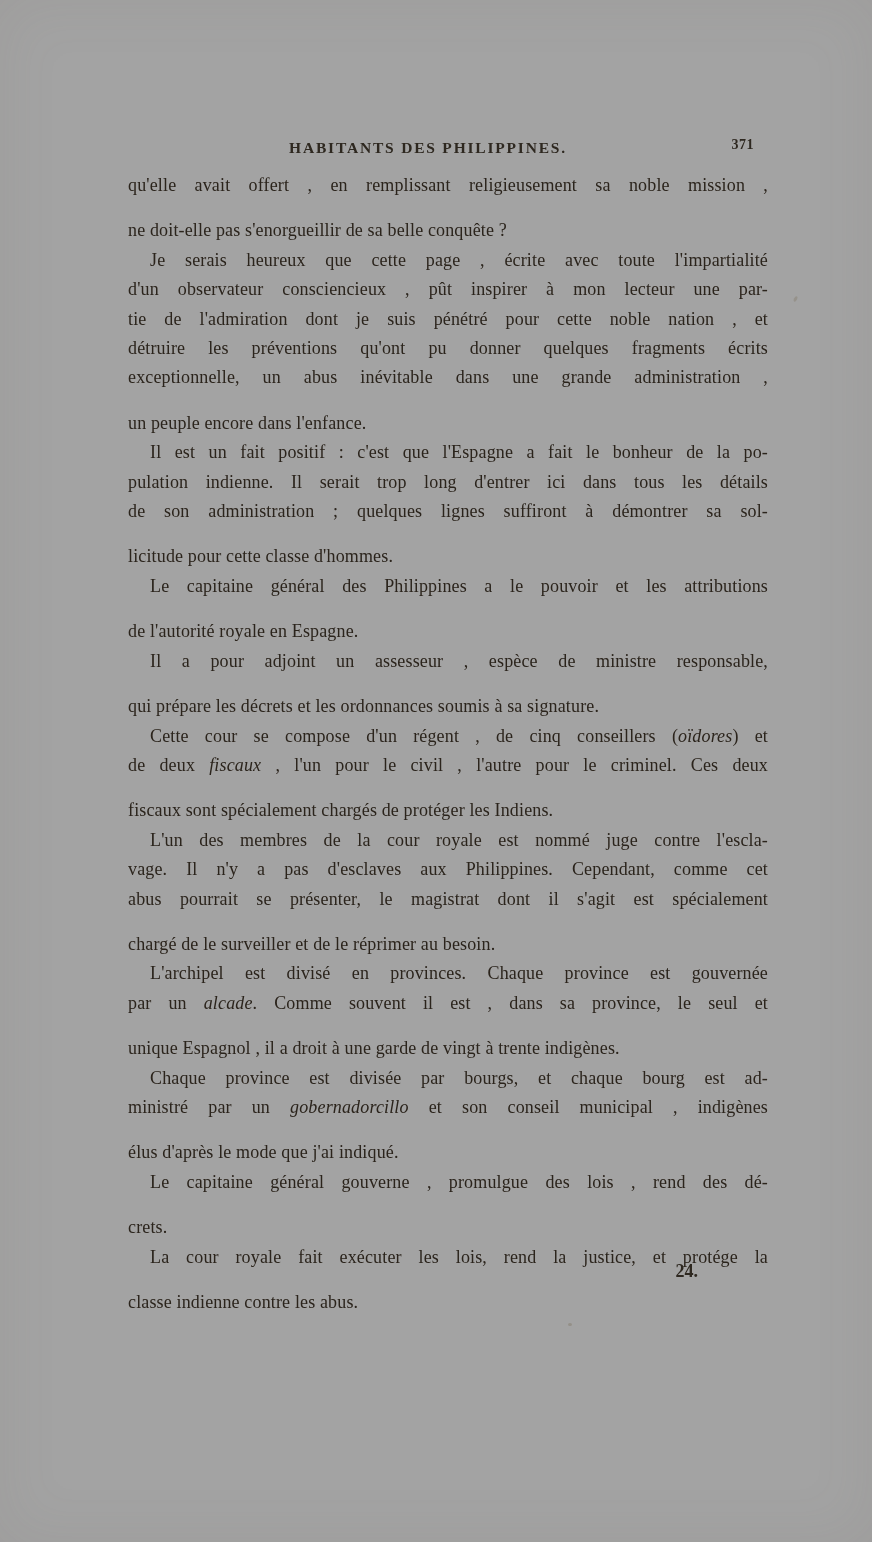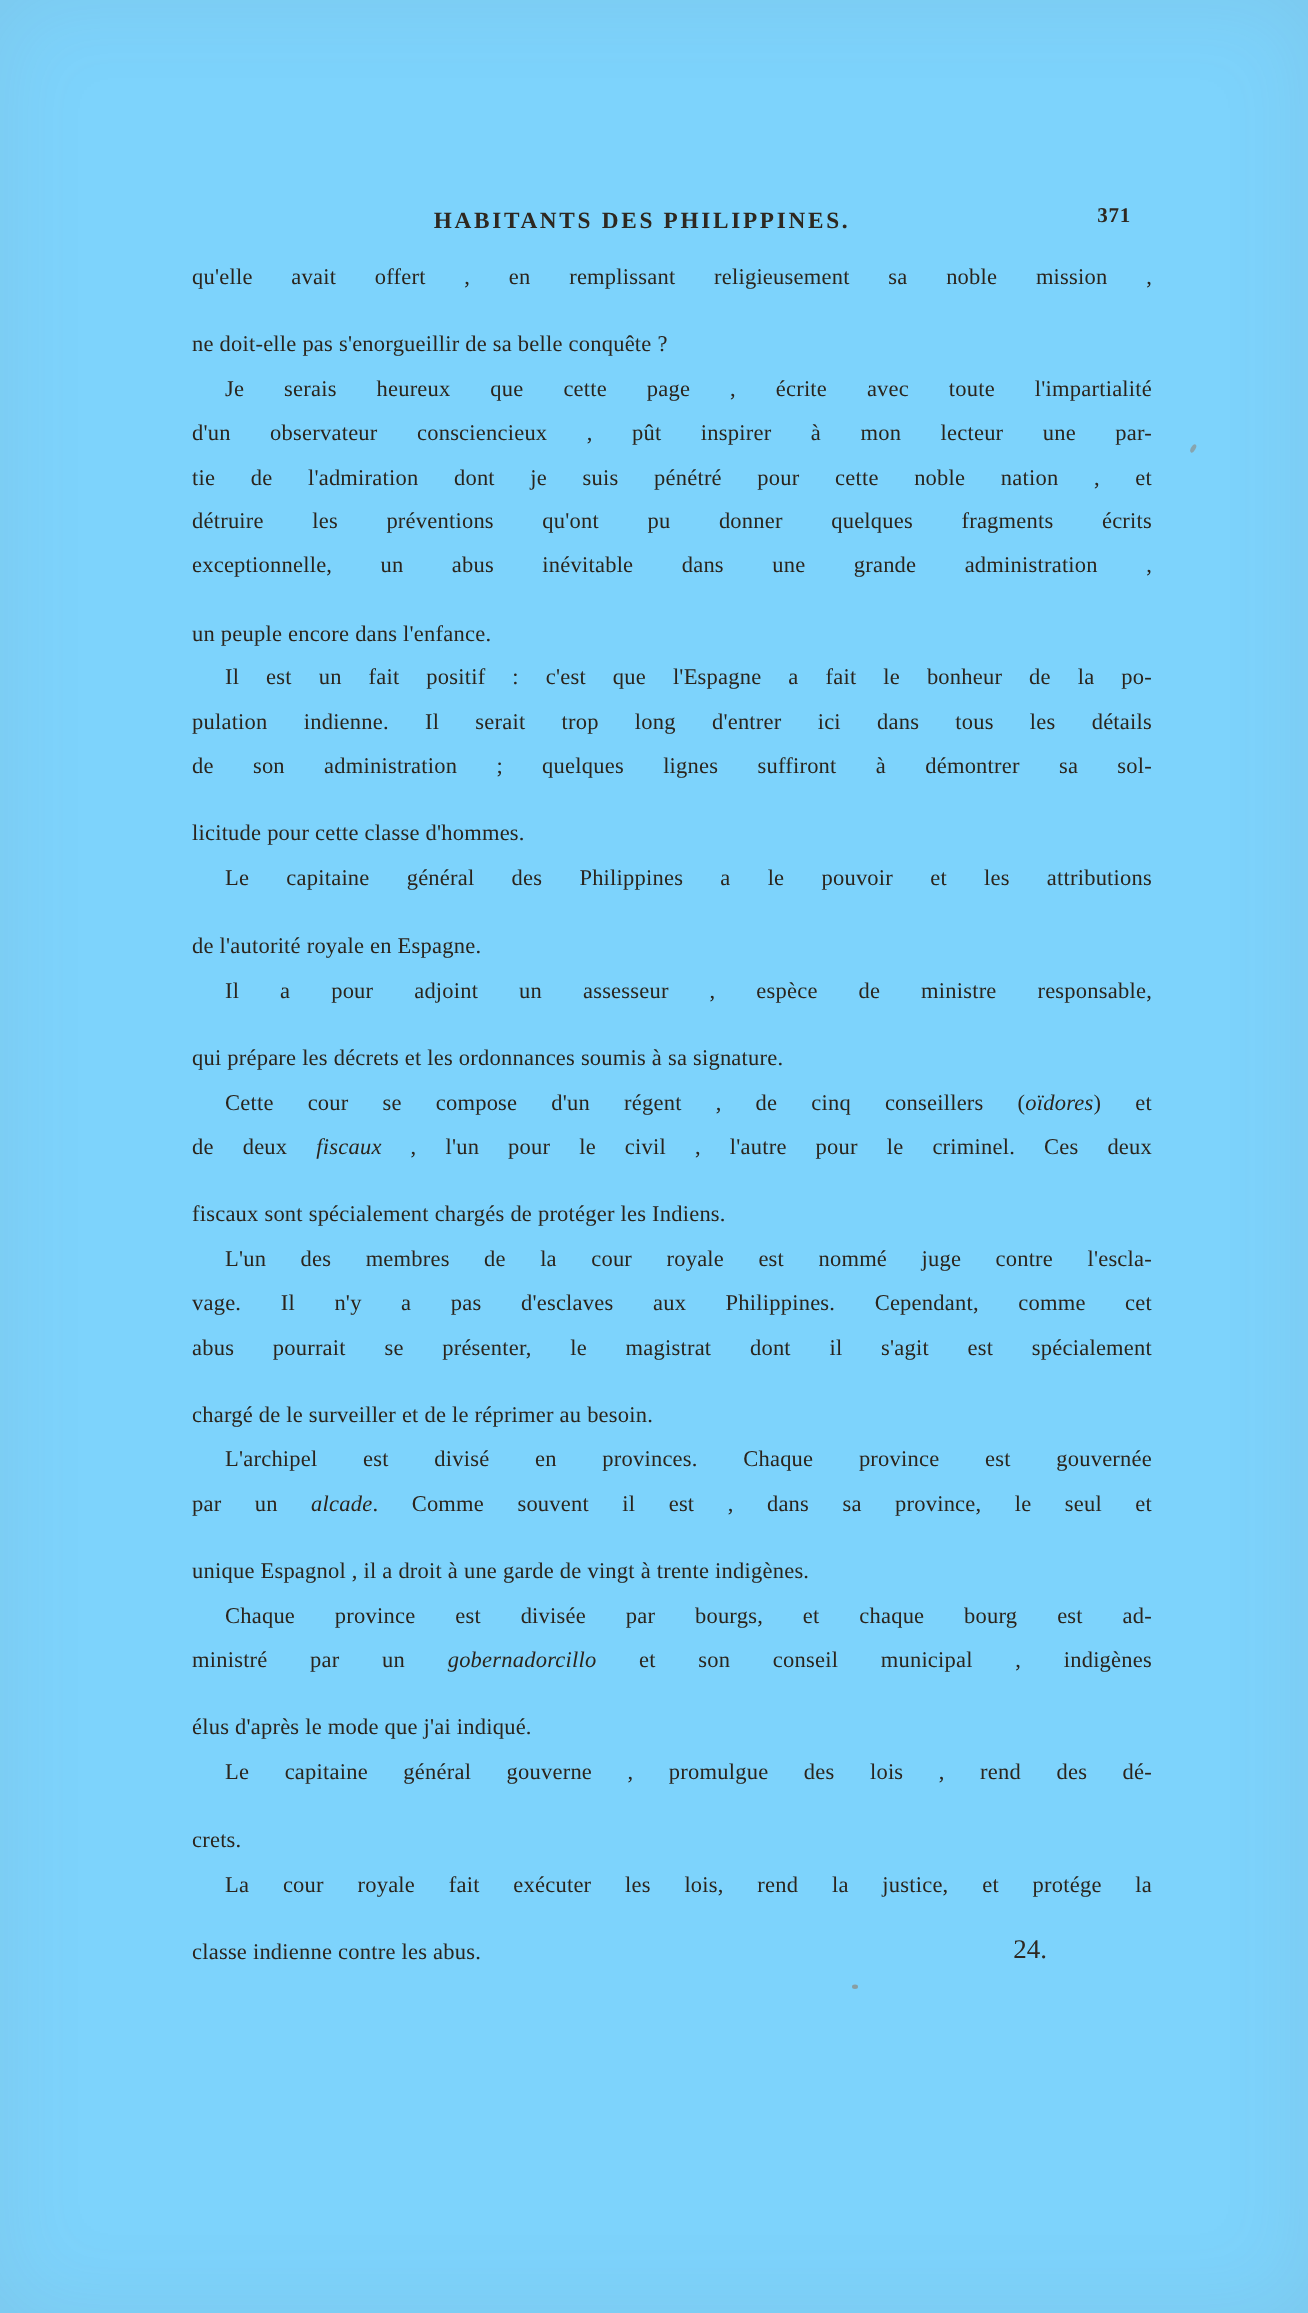--- a/index.html
+++ b/index.html
@@ -1,21 +1,21 @@
 <!DOCTYPE html>
 <html><head>
 <meta charset="utf-8">
 <style>
   html,body{margin:0;padding:0;}
   body{background:#e9e7e2;}
   .page{
     position:relative;
     width:872px;height:1542px;
     margin:0 auto;
-    background:#7dd3fc;
+    background:#a3a3a3;
     font-family:"Liberation Serif","DejaVu Serif",serif;
     color:#2b241c;
     overflow:hidden;
   }
   .page::after{ 
     content:"";position:absolute;inset:0;pointer-events:none;
     box-shadow:inset 0 0 60px rgba(120,110,95,0.10);
   }
   .header{
     position:absolute;top:139px;left:128px;width:640px;height:24px;
@@ -24,35 +24,35 @@
     position:absolute;left:0;right:40px;text-align:center;
     font-size:15.5px;font-weight:bold;letter-spacing:1.8px;
     color:#2e2820;white-space:nowrap;
   }
   .page-number{
     position:absolute;right:14px;top:-2px;
     font-size:14px;font-weight:bold;color:#2e2820;letter-spacing:0.5px;
   }
   .body-text{
     position:absolute;top:171px;left:128px;width:640px;
-    font-size:15px;line-height:29.4px;letter-spacing:0.15px;
+    font-size:18px;line-height:29.4px;letter-spacing:0.15px;
   }
   .para{margin:0;}
   .line{
     text-align:justify;
     text-align-last:justify;
     min-height:29.4px;
   }
   .line.last{text-align-last:left;margin-top:16px;}
   .line.first-indent{text-indent:22px;}
   .it{font-style:italic;}
   .footer-sig{
-    position:absolute;top:1285px;left:128px;width:640px;
+    position:absolute;top:1257px;left:128px;width:640px;
     box-sizing:border-box;padding-right:70px;
-    text-align:right;font-size:18px;font-weight:normal;
+    text-align:right;font-size:18px;font-weight:bold;
     line-height:29.4px;color:#2e2820;
   }
   .artifact{position:absolute;background:#8d877c;border-radius:50%;}
   .artifact.a1{left:794px;top:296px;width:3px;height:6px;transform:rotate(30deg);opacity:.6;}
   .artifact.a2{left:568px;top:1323px;width:4px;height:3px;opacity:.7;}
 </style>
 </head>
 <body>
 
 <div class="page">

